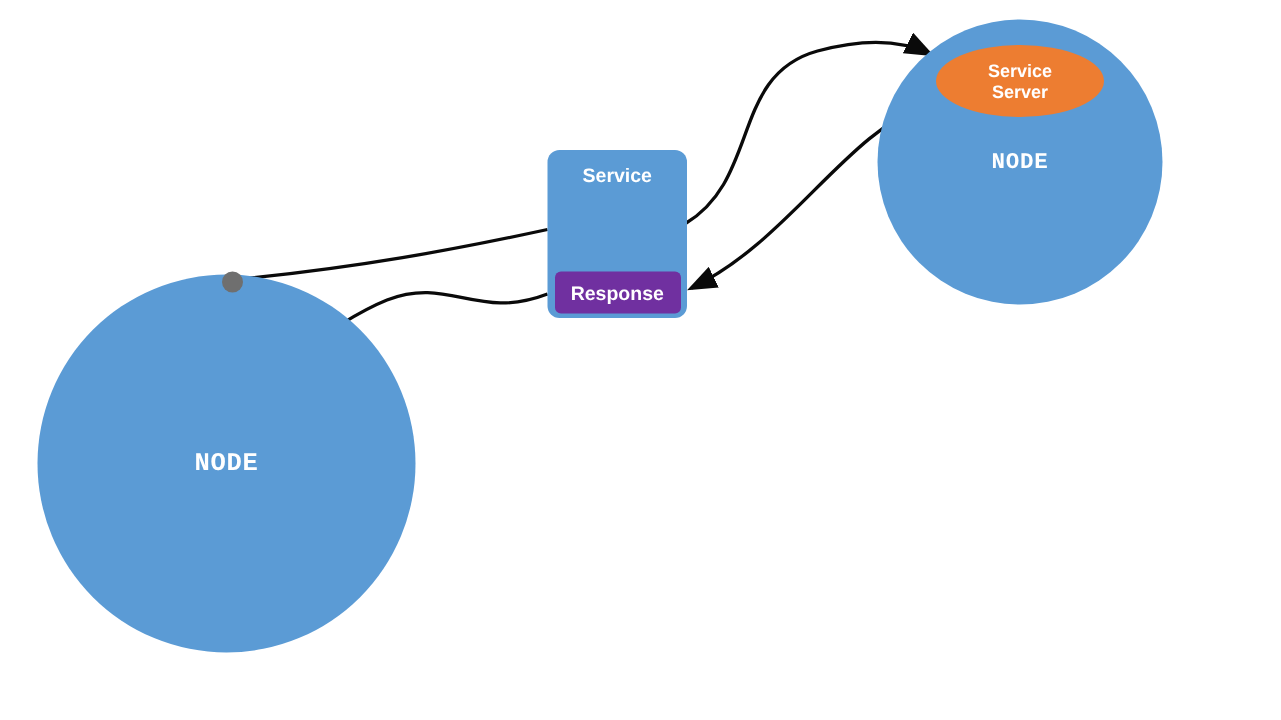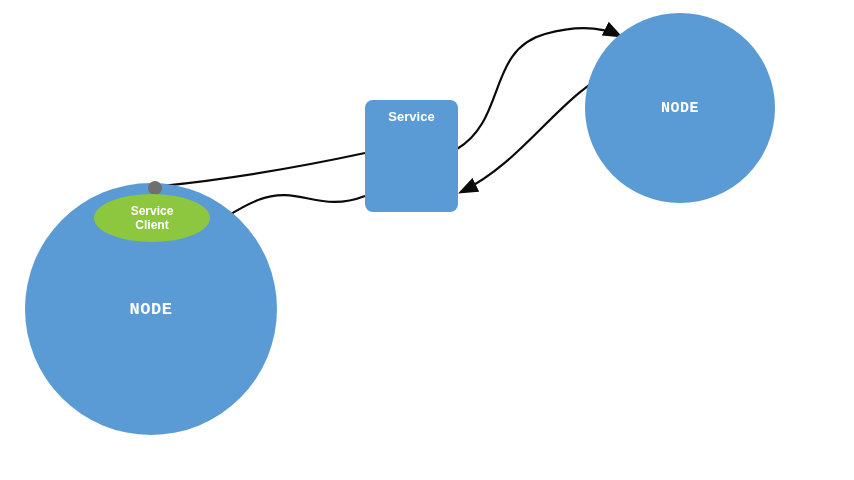--- a/index.html
+++ b/index.html
@@ -120,26 +120,27 @@
     <path marker-end="url(#arrowhead)" d="M 620 68 C 562 90, 527 160, 461 192"></path>
     <path marker-end="url(#arrowhead)" d="M 365 196 C 318 214, 300 184, 258 200 C 233 210, 222 222, 204 228"></path>
   </svg>
 
   <div class="node-circle left">
     <span class="node-label">NODE</span>
   </div>
 
   <div class="dot"></div>
 
-  <div class="oval client-oval">
-    <span class="oval-text">Service Client</span>
-  </div>
 
   <div class="node-circle right">
     <span class="node-label">NODE</span>
   </div>
 
+  <div class="oval server-oval">
+    <span class="oval-text">Service Server</span>
+  </div>
 
   <div class="service-box">
     <div class="service-title">Service</div>
+    <div class="inner-btn response">Response</div>
   </div>
 
 </div>
 
 </body></html>

